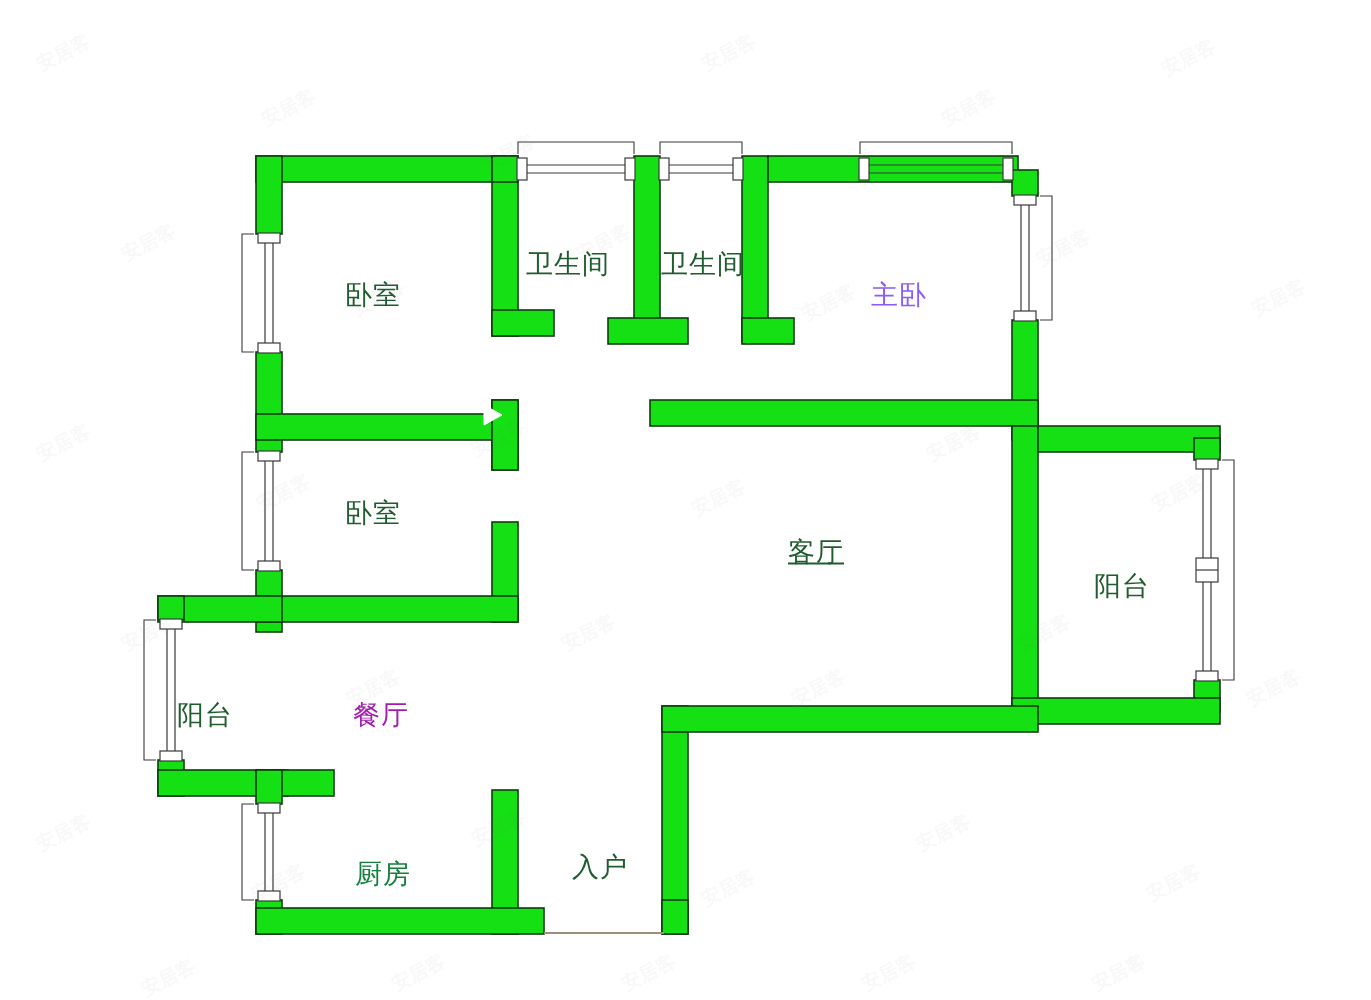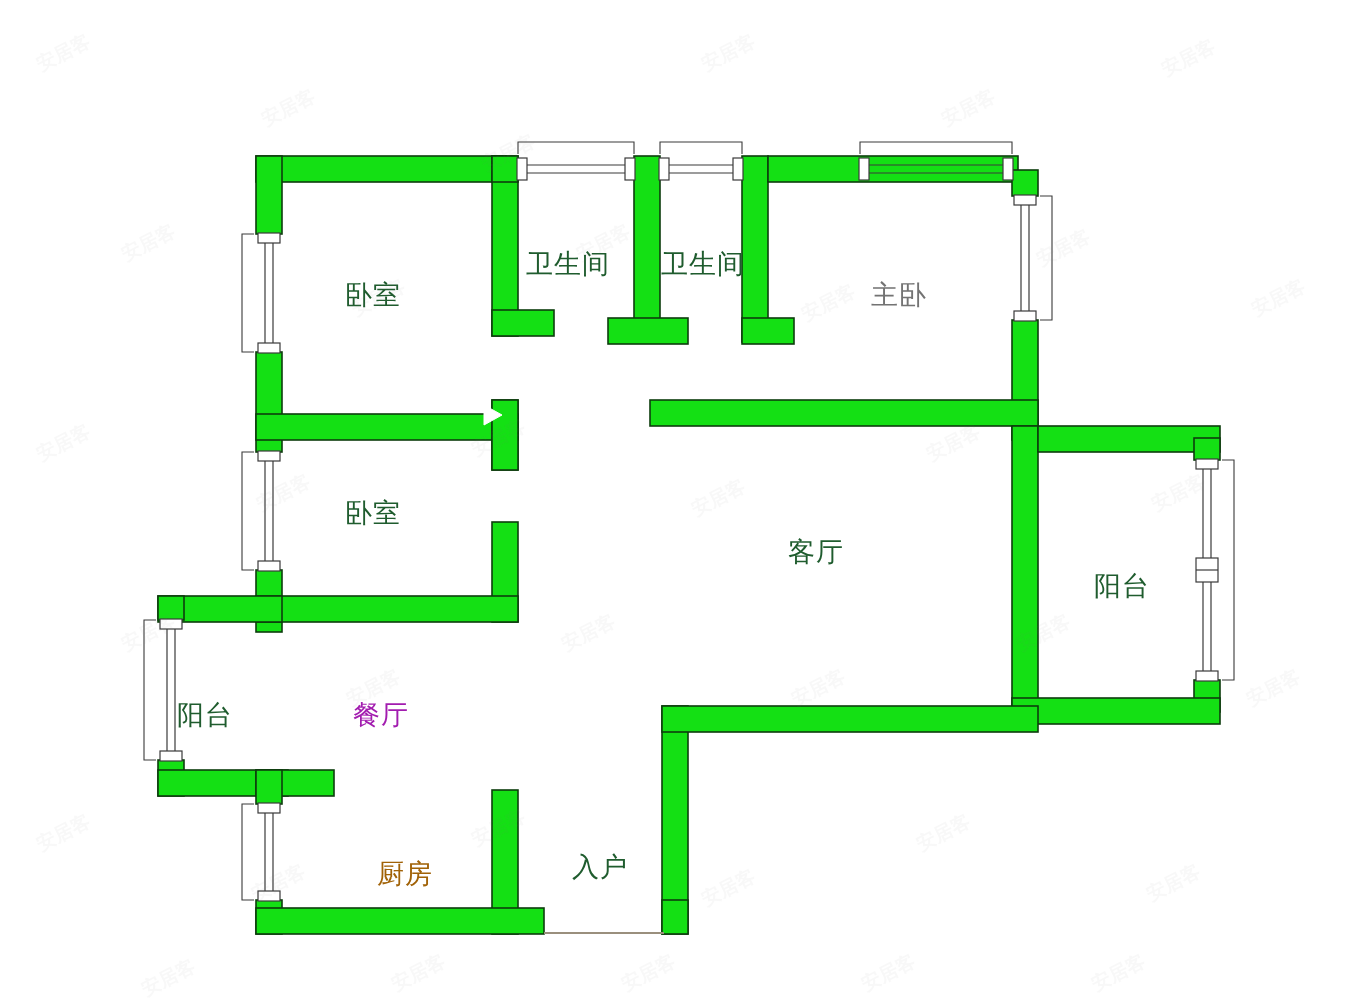--- a/index.html
+++ b/index.html
@@ -165,27 +165,27 @@
       </g>
     <g id="threshold-layer">
         <rect x="544" y="932" width="120" height="2" fill="#9a8f7d"></rect>
       </g>
   </svg>
 
   <div id="labels-layer">
       <div class="room-label" style="left: 373px; top: 294px; color: rgb(31, 92, 46);">卧室</div>
       <div class="room-label" style="left: 568px; top: 263px; color: rgb(31, 92, 46);">卫生间</div>
       <div class="room-label" style="left: 703px; top: 263px; color: rgb(31, 92, 46);">卫生间</div>
-      <div class="room-label" style="left: 899px; top: 294px; color: #737373;">主卧</div>
+      <div class="room-label" style="left: 899px; top: 294px; color: #8b5cf6;">主卧</div>
       <div class="room-label" style="left: 373px; top: 512px; color: rgb(31, 92, 46);">卧室</div>
-      <div class="room-label" style="left: 816px; top: 551px; color: rgb(31, 92, 46);">客厅</div>
+      <div class="room-label" style="left: 816px; top: 551px; color: rgb(31, 92, 46); text-decoration: underline;">客厅</div>
       <div class="room-label" style="left: 1122px; top: 585px; color: rgb(31, 92, 46);">阳台</div>
       <div class="room-label" style="left: 205px; top: 714px; color: rgb(31, 92, 46);">阳台</div>
       <div class="room-label" style="left: 381px; top: 714px; color: #a21caf;">餐厅</div>
-      <div class="room-label" style="left: 405px; top: 873px; color: #a16207;">厨房</div>
+      <div class="room-label" style="left: 383px; top: 873px; color: #15803d;">厨房</div>
       <div class="room-label" style="left: 600px; top: 866px; color: rgb(31, 92, 46);">入户</div>
     </div>
   <div id="watermark-layer">
       <div class="wm" style="left: 35px; top: 40px; color: rgba(120, 120, 120, 0.055);">安居客</div>
       <div class="wm" style="left: 260px; top: 95px; color: rgba(120, 120, 120, 0.055);">安居客</div>
       <div class="wm" style="left: 480px; top: 140px; color: rgba(120, 120, 120, 0.055);">安居客</div>
       <div class="wm" style="left: 700px; top: 40px; color: rgba(120, 120, 120, 0.055);">安居客</div>
       <div class="wm" style="left: 940px; top: 95px; color: rgba(120, 120, 120, 0.055);">安居客</div>
       <div class="wm" style="left: 1160px; top: 45px; color: rgba(120, 120, 120, 0.055);">安居客</div>
       <div class="wm" style="left: 120px; top: 230px; color: rgba(120, 120, 120, 0.055);">安居客</div>

